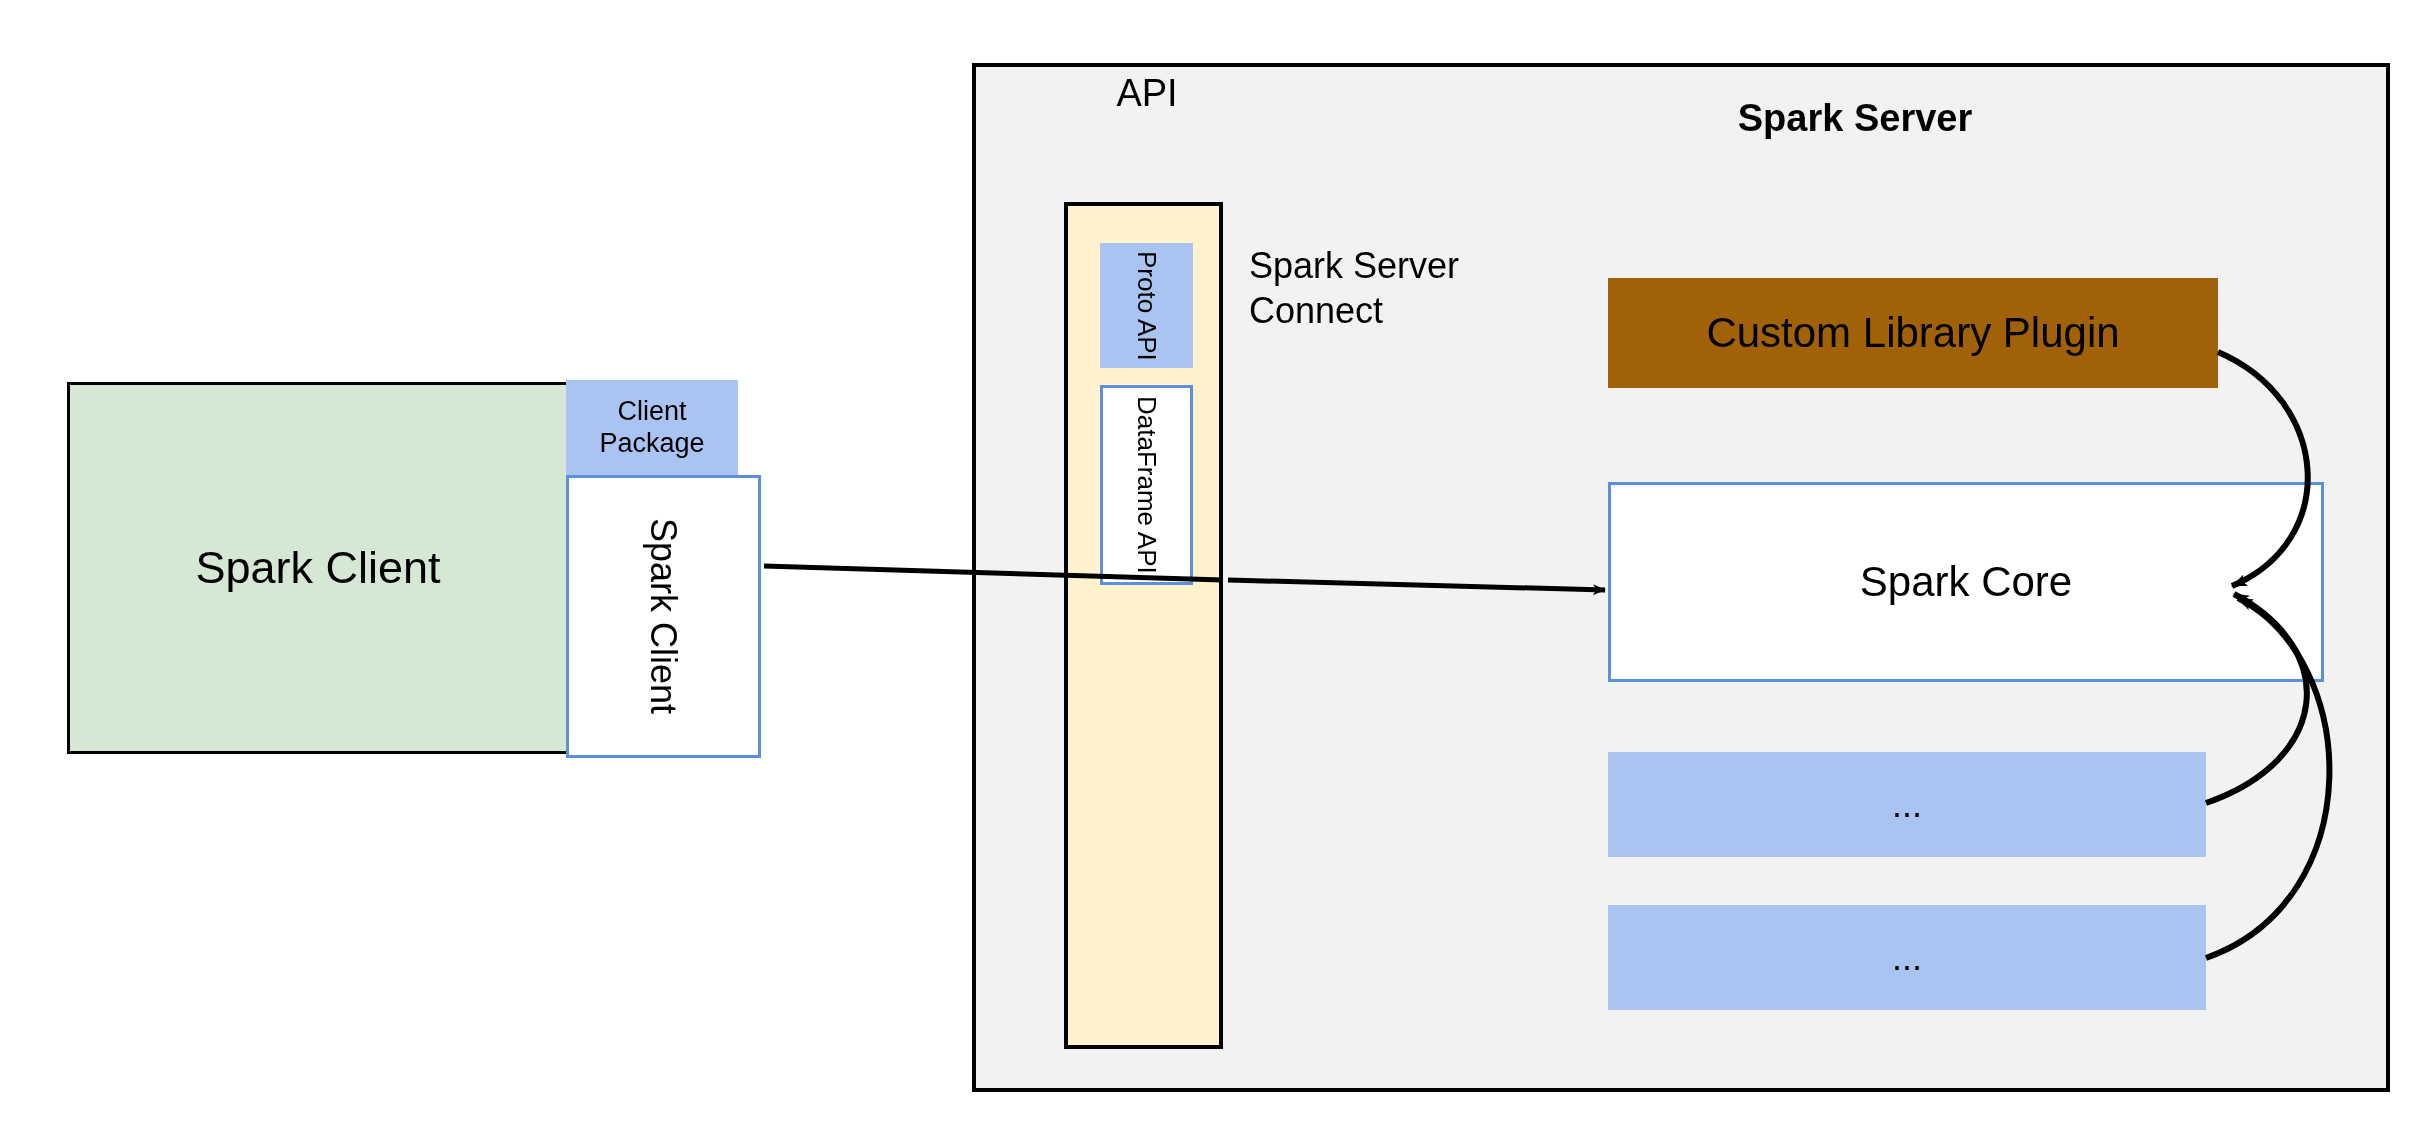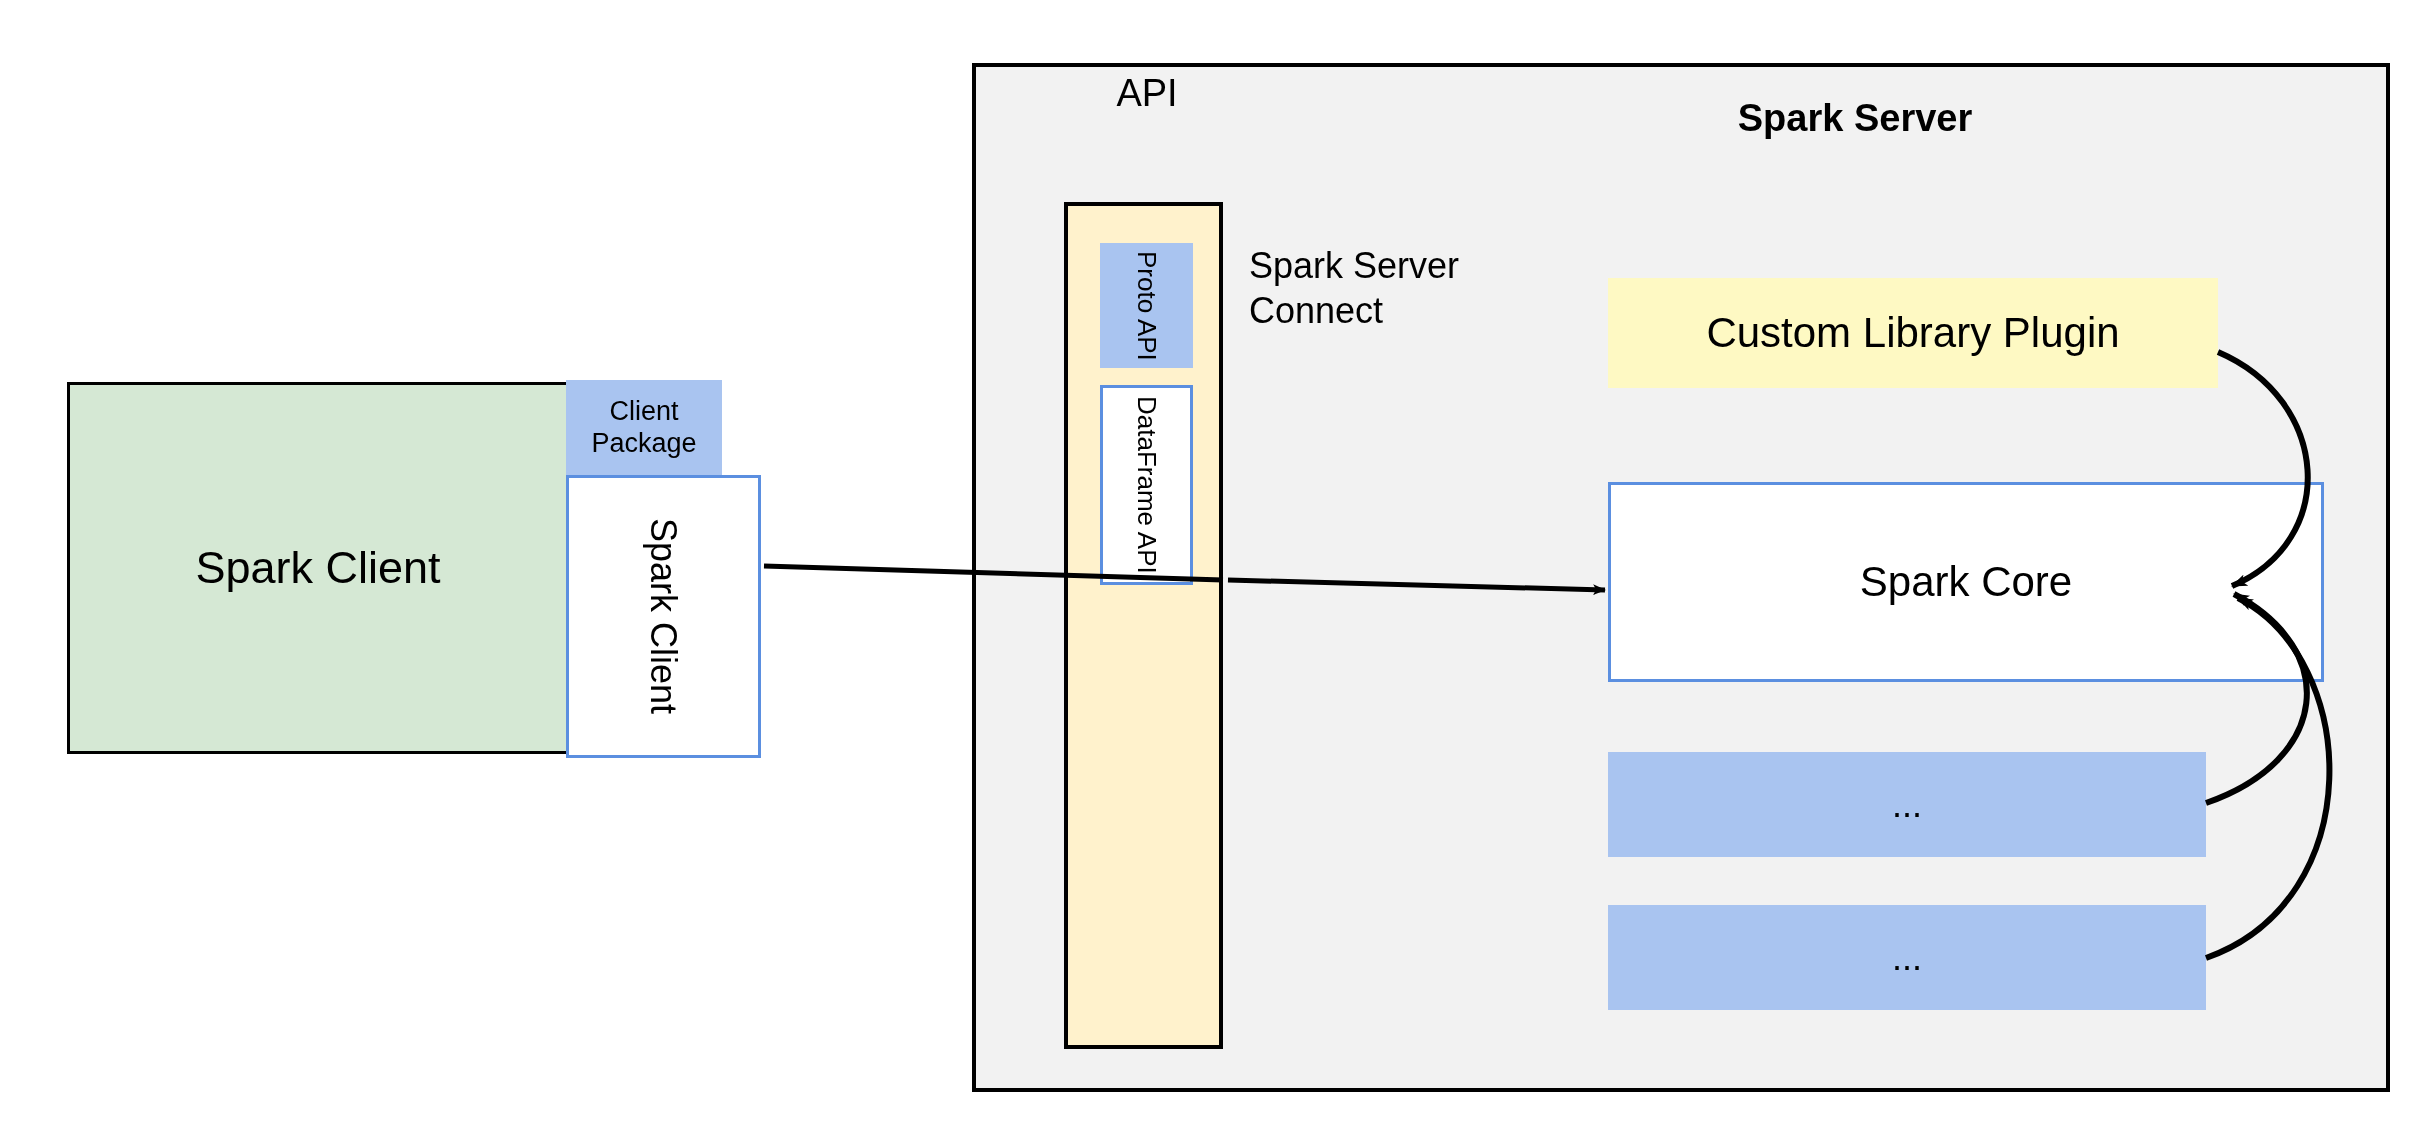--- a/index.html
+++ b/index.html
@@ -42,21 +42,21 @@
     background: #d5e8d4;
     border: 3px solid #000000;
     font-size: 45px;
     z-index: 2;
   }
 
   
   #client-package {
     left: 566px;
     top: 380px;
-    width: 156px;
+    width: 172px;
     height: 95px;
     background: #a9c4f0;
     border: 2px solid #a9c4f0;
     font-size: 27px;
     z-index: 4;
   }
 
   
   #spark-client {
     left: 566px;
@@ -154,21 +154,21 @@
     line-height: 1.25;
     z-index: 3;
   }
 
   
   #custom-plugin {
     left: 1608px;
     top: 278px;
     width: 610px;
     height: 110px;
-    background: #fef9c3;
+    background: #a16207;
     border: none;
     font-size: 42px;
     z-index: 3;
   }
 
   #spark-core {
     left: 1608px;
     top: 482px;
     width: 716px;
     height: 200px;

